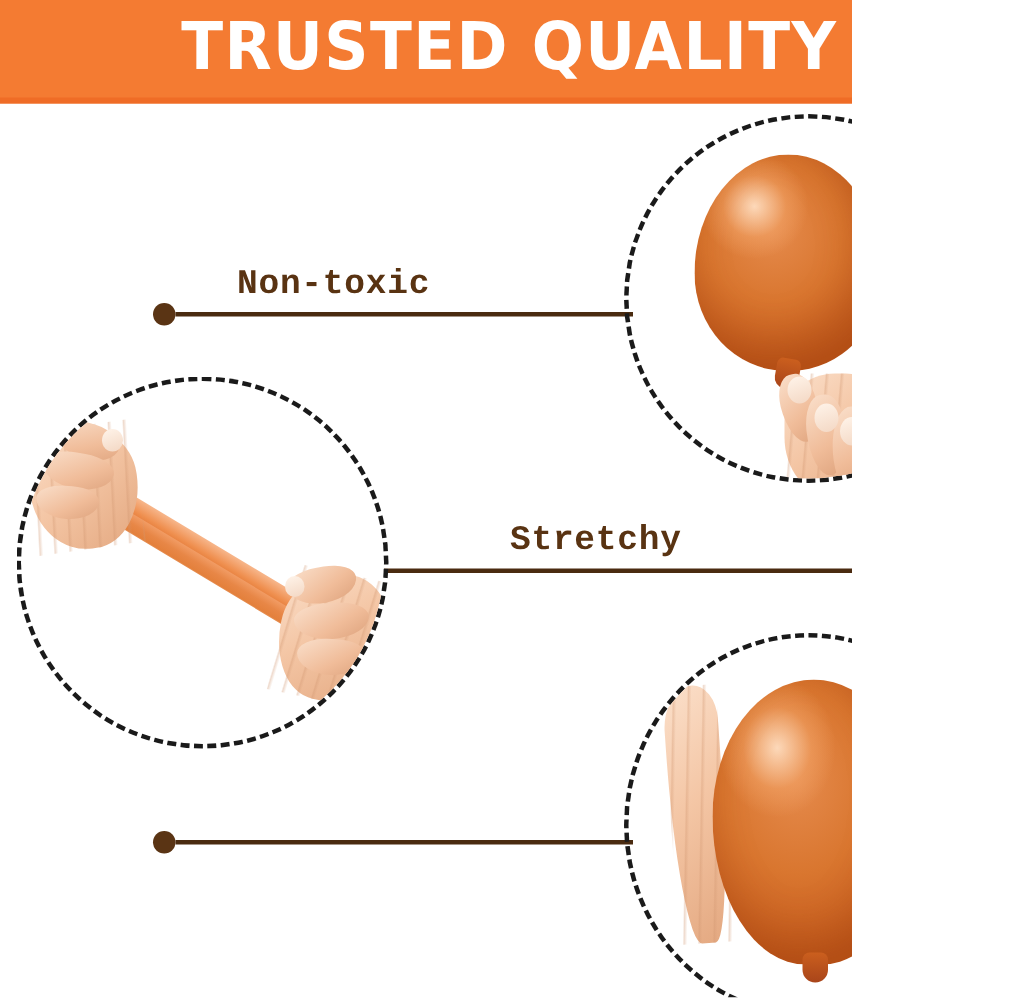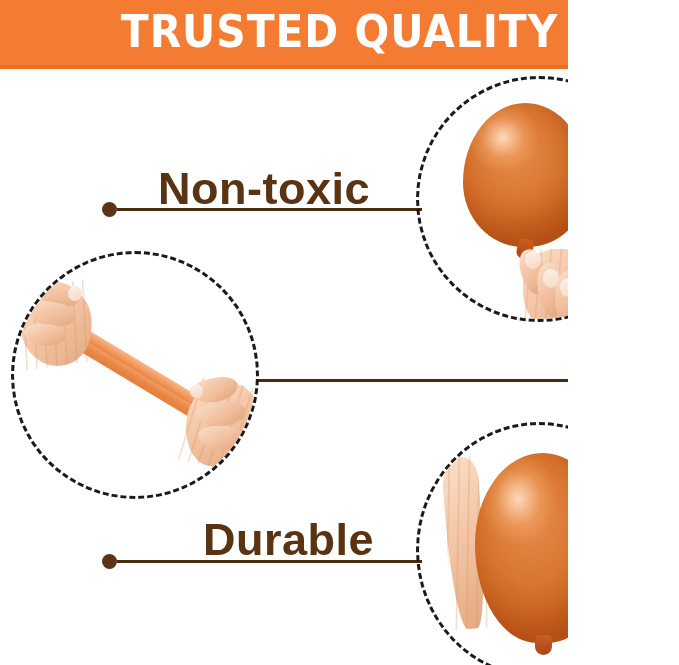--- a/index.html
+++ b/index.html
@@ -53,23 +53,23 @@
   .connector-dot {
     position: absolute;
     width: 15px;
     height: 15px;
     border-radius: 50%;
     background: #5a3414;
   }
   .feature-label {
     position: absolute;
     color: #593312;
-    font-family: Liberation Sans, sans-serif;
+    font-family: Liberation Mono, monospace;
     font-weight: bold;
-    font-size: 45px;
+    font-size: 23px;
     line-height: 38px;
     white-space: nowrap;
     letter-spacing: 0.5px;
     text-align: right;
   }
 
   #label-nontoxic { left: 158px; top: 170px; }
   #connector-nontoxic { left: 117px; top: 208px; width: 305px; }
   #dot-nontoxic { left: 102px; top: 202px; }
 
@@ -218,20 +218,21 @@
       </div>
       <div id="c1-f1" class="finger"></div>
       <div id="c1-f2" class="finger"></div>
       <div id="c1-f3" class="finger"></div>
       <div id="c1-n1" class="nail"></div>
       <div id="c1-n2" class="nail"></div>
       <div id="c1-n3" class="nail"></div>
     </div>
   </div>
 
+  <div id="label-stretchy" class="feature-label">Stretchy</div>
   <div id="connector-stretchy" class="connector"></div>
   <div id="dot-stretchy" class="connector-dot"></div>
 
   <div id="circle-stretchy" class="photo-circle">
     <div class="photo-inner">
       <div id="c2-strip"></div>
       <div id="c2-strip2"></div>
 
       <div id="c2-hand-a" class="hand">
         <div class="hand-lines"></div>
@@ -244,21 +245,20 @@
       <div id="c2-hand-b" class="hand">
         <div class="hand-lines"></div>
       </div>
       <div id="c2-b-f1" class="finger"></div>
       <div id="c2-b-f2" class="finger"></div>
       <div id="c2-b-f3" class="finger"></div>
       <div id="c2-b-n1" class="nail"></div>
     </div>
   </div>
 
-  <div id="label-durable" class="feature-label">Durable</div>
   <div id="connector-durable" class="connector"></div>
   <div id="dot-durable" class="connector-dot"></div>
 
   <div id="circle-durable" class="photo-circle">
     <div class="photo-inner">
       <div id="c3-hand-l" class="hand">
         <div class="hand-lines"></div>
       </div>
       <div id="c3-hand-r" class="hand">
         <div class="hand-lines"></div>

